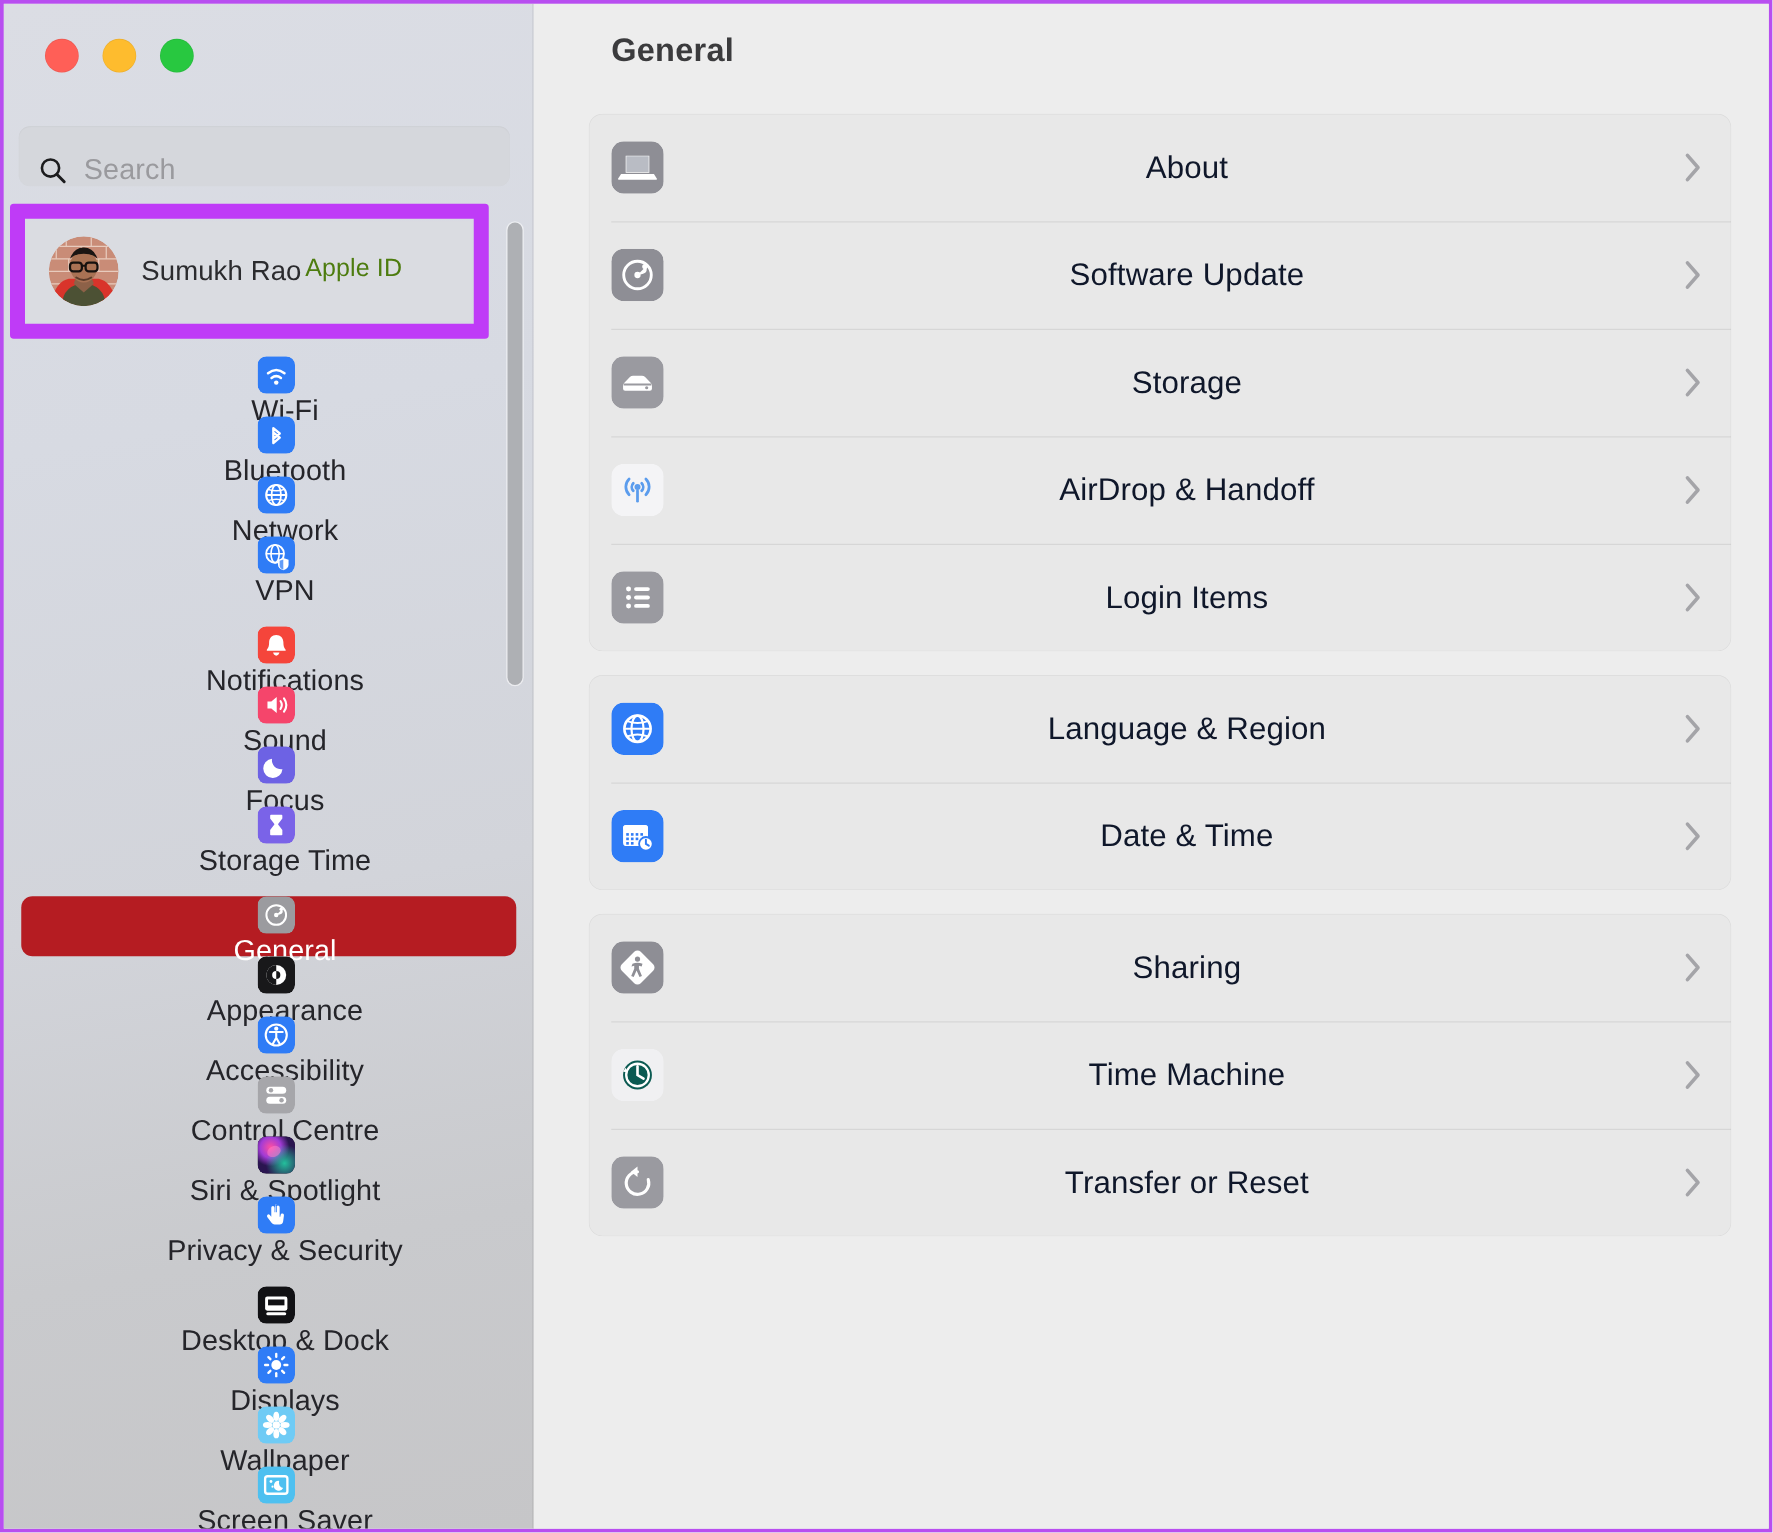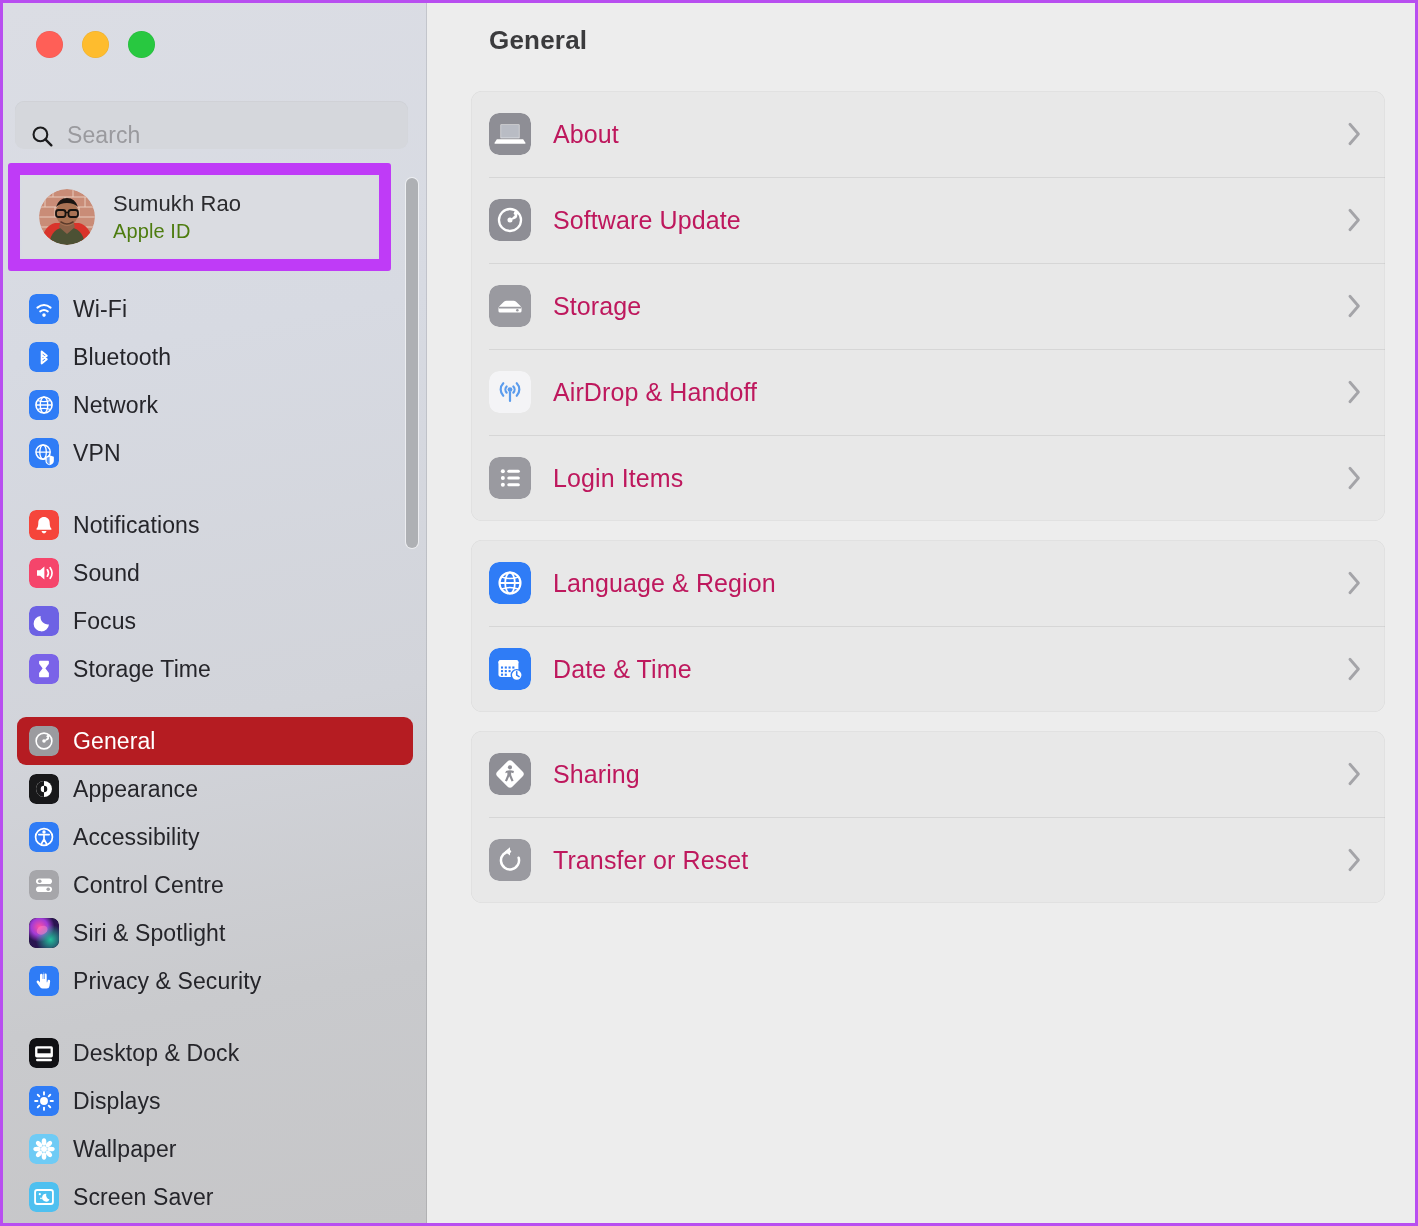--- a/index.html
+++ b/index.html
@@ -66,33 +66,34 @@
     background: #dadce1;
     display: flex; align-items: center;
     z-index: 4;
     border-radius: 2px;
   }
   #avatar {
     width: 56px; height: 56px; border-radius: 50%;
     margin-left: 17px; margin-right: 18px;
     overflow: hidden; position: relative; flex: none;
   }
-  .acct-text { display: flex; flex-direction: column; gap: 3px; }
+  .acct-text { display: flex; gap: 3px; }
   .acct-name { font-size: 22px; color: #2b2b2e; letter-spacing: 0.1px; }
   .acct-sub  { font-size: 20px; color: #4d7c0f; letter-spacing: 0.1px; }
 
   #navlist { position: absolute; left: 0; top: 282px; width: 424px; }
   .navgroup { margin-bottom: 24px; }
   .navrow {
     position: relative;
     display: flex; align-items: center;
     height: 48px;
     margin: 0 14px;
     padding-left: 12px;
     border-radius: 9px;
+    flex-direction: column;
   }
   .navrow .label {
     font-size: 23px; color: #25252a; letter-spacing: 0.1px;
     margin-left: 14px;
   }
   .navrow.selected { background: #b51c22; }
   .navrow.selected .label { color: #ffffff; }
 
   .appicon { width: 30px; height: 30px; border-radius: 7px; flex: none; position: relative; overflow: hidden; }
 
@@ -129,22 +130,23 @@
     height: 86px;
     padding-left: 18px; padding-right: 22px;
     position: relative;
   }
   .crow + .crow:before {
     content: ""; position: absolute; left: 18px; right: 0; top: 0;
     height: 1px; background: rgba(0,0,0,0.075);
   }
   .crow .bigicon { width: 42px; height: 42px; border-radius: 10px; flex: none; position: relative; overflow: hidden; }
   .crow .clabel {
-    font-size: 25px; color: #be185d; margin-left: 22px; letter-spacing: 0.1px;
+    font-size: 25px; color: #0f172a; margin-left: 22px; letter-spacing: 0.1px;
     flex: 1;
+    text-align: center;
   }
   .chev { flex: none; display: flex; }
 </style>
 </head>
 <body>
 
 <div id="window">
 
   <div id="sidebar">
 
@@ -555,20 +557,35 @@
               </svg></span>
             <span class="clabel">Sharing</span>
             <span class="chev">
               <svg width="17" height="26" viewBox="0 0 12 20">
                 <path d="M2.5 2.5L9 10l-6.5 7.5" fill="none" stroke="#a4a4a8" stroke-width="2.2" stroke-linecap="round" stroke-linejoin="round"></path>
               </svg>
             </span>
           </div>
           <div class="crow">
             <span class="bigicon"><svg width="42" height="42" viewBox="0 0 40 40">
+                <rect width="40" height="40" rx="9.5" fill="#f0f0f2"></rect>
+                <circle cx="20" cy="20" r="11" fill="#0b5a52"></circle>
+                <circle cx="20" cy="20" r="8.6" fill="none" stroke="#fff" stroke-width="1.8"></circle>
+                <path d="M20 13.4V20l4.6 2.8" stroke="#fff" stroke-width="2" fill="none" stroke-linecap="round"></path>
+                <path d="M11 14.5l1.6 3.4-3.6-.4z" fill="#fff"></path>
+              </svg></span>
+            <span class="clabel">Time Machine</span>
+            <span class="chev">
+              <svg width="17" height="26" viewBox="0 0 12 20">
+                <path d="M2.5 2.5L9 10l-6.5 7.5" fill="none" stroke="#a4a4a8" stroke-width="2.2" stroke-linecap="round" stroke-linejoin="round"></path>
+              </svg>
+            </span>
+          </div>
+          <div class="crow">
+            <span class="bigicon"><svg width="42" height="42" viewBox="0 0 40 40">
                 <rect width="40" height="40" rx="9.5" fill="#9a9aa0"></rect>
                 <path d="M20 11.8a8.6 8.6 0 108.2 6" fill="none" stroke="#fff" stroke-width="2.4" stroke-linecap="round"></path>
                 <path d="M20 7.8v8l-5-4z" fill="#fff"></path>
               </svg></span>
             <span class="clabel">Transfer or Reset</span>
             <span class="chev">
               <svg width="17" height="26" viewBox="0 0 12 20">
                 <path d="M2.5 2.5L9 10l-6.5 7.5" fill="none" stroke="#a4a4a8" stroke-width="2.2" stroke-linecap="round" stroke-linejoin="round"></path>
               </svg>
             </span>

